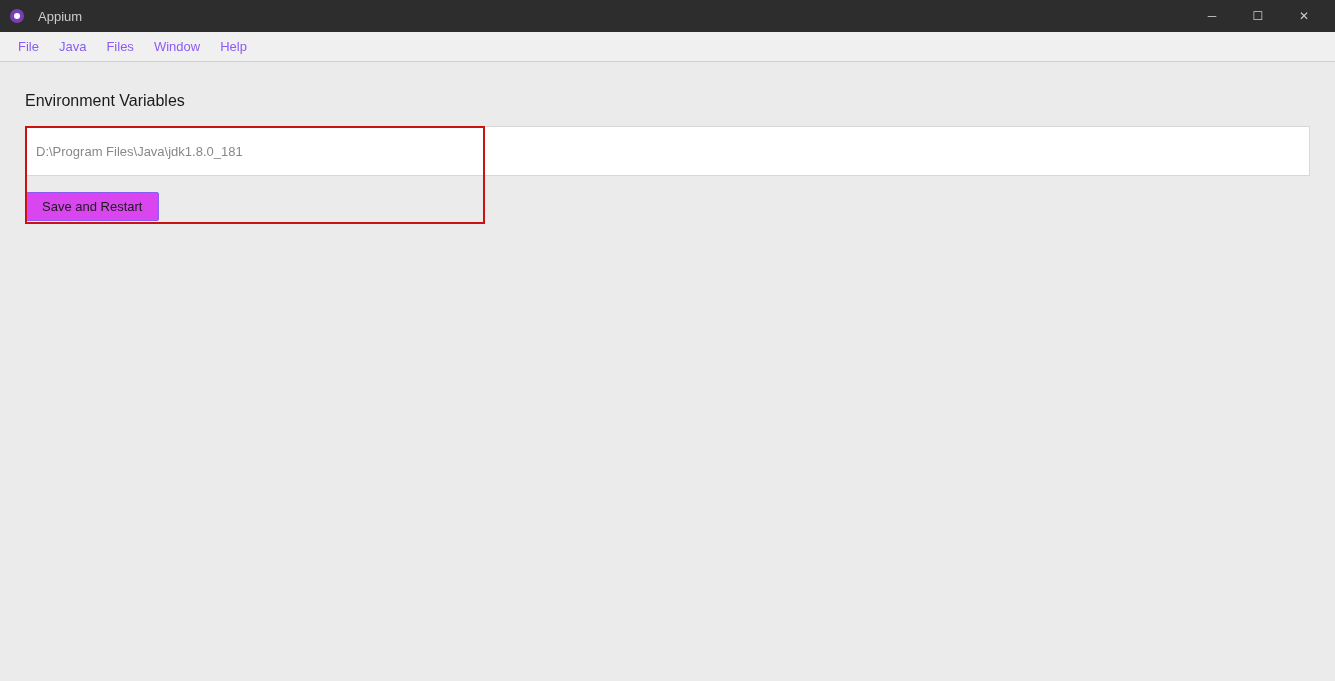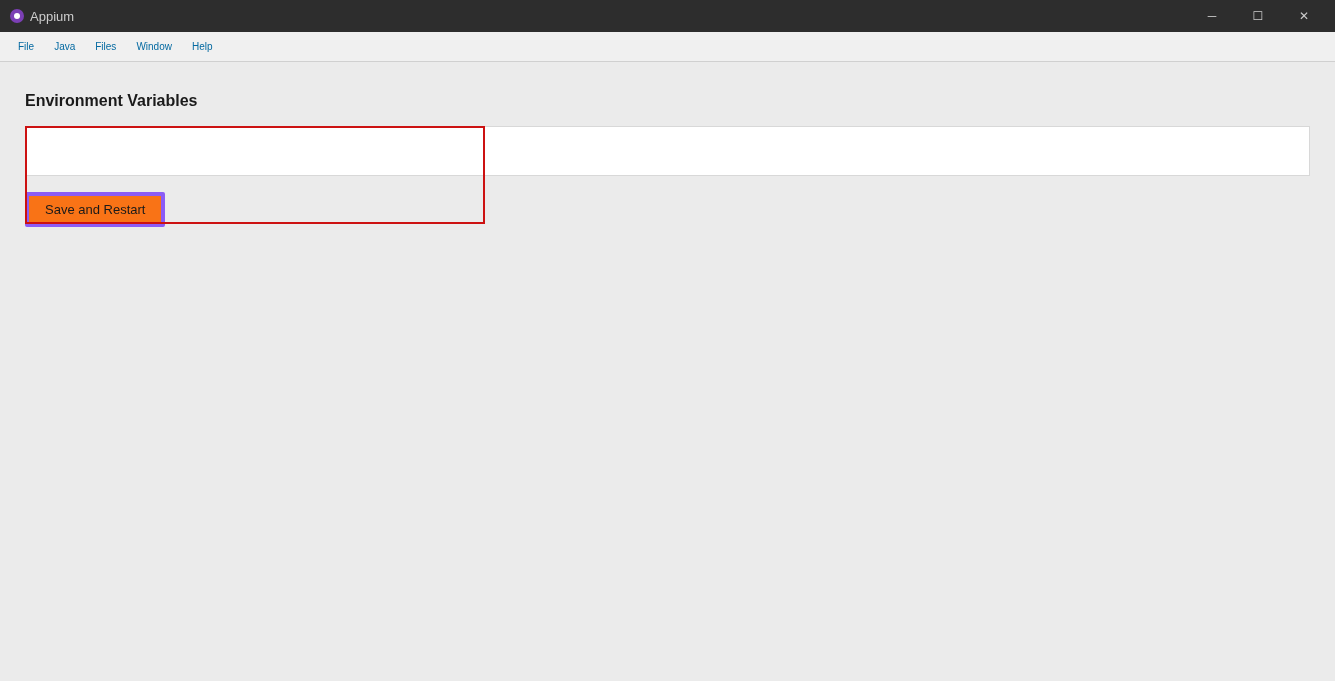--- a/index.html
+++ b/index.html
@@ -25,21 +25,21 @@
       display: flex;
       align-items: center;
       justify-content: space-between;
       padding: 0 8px;
       user-select: none;
     }
 
     .title-bar-left {
       display: flex;
       align-items: center;
-      gap: 4px;
+      gap: 12px;
     }
 
     .app-icon {
       width: 18px;
       height: 18px;
       display: flex;
       align-items: center;
       justify-content: center;
     }
 
@@ -77,46 +77,46 @@
       height: 30px;
       background: #f0f0f0;
       display: flex;
       align-items: center;
       padding: 0 8px;
       border-bottom: 1px solid #d0d0d0;
     }
 
     .menu-item {
       padding: 4px 10px;
-      color: #0369a1;
+      color: #8b5cf6;
       cursor: pointer;
-      font-size: 10px;
+      font-size: 13px;
       border-radius: 2px;
     }
 
     
     .main-content {
       width: 100%;
       height: calc(681px - 32px - 30px);
       background: #ebebeb;
       padding: 30px 25px;
     }
 
     .section-title {
       font-size: 16px;
-      font-weight: 700;
+      font-weight: 400;
       color: #1a1a1a;
       margin-bottom: 16px;
     }
 
     
     .save-btn {
       padding: 6px 16px;
-      background: #f97316;
-      border: 4px solid #8b5cf6;
+      background: #d946ef;
+      border: 1px solid #8b5cf6;
       border-radius: 2px;
       font-size: 13px;
       color: #1a1a1a;
       cursor: pointer;
       font-family: 'Segoe UI', Arial, sans-serif;
     }
 
     
     .env-section {
       position: relative;
@@ -206,20 +206,23 @@
 <div class="main-content">
   <div class="section-title">Environment Variables</div>
 
   
   <div class="env-section">
 
     <div class="env-all-rows">
 
 
       <div class="env-all-row">
+        <div class="env-all-value">
+          <input type="text" value="D:\Program Files\Java\jdk1.8.0_181" style="border: none; outline: none; width: 100%; font-size: 13px; color: rgb(136, 136, 136); font-family: &quot;Segoe UI&quot;, Arial, sans-serif; background: transparent;">
+        </div>
       </div>
 
     </div>
 
     <div class="red-border-overlay"></div>
 
   </div>
 
   
   <button class="save-btn">Save and Restart</button>

